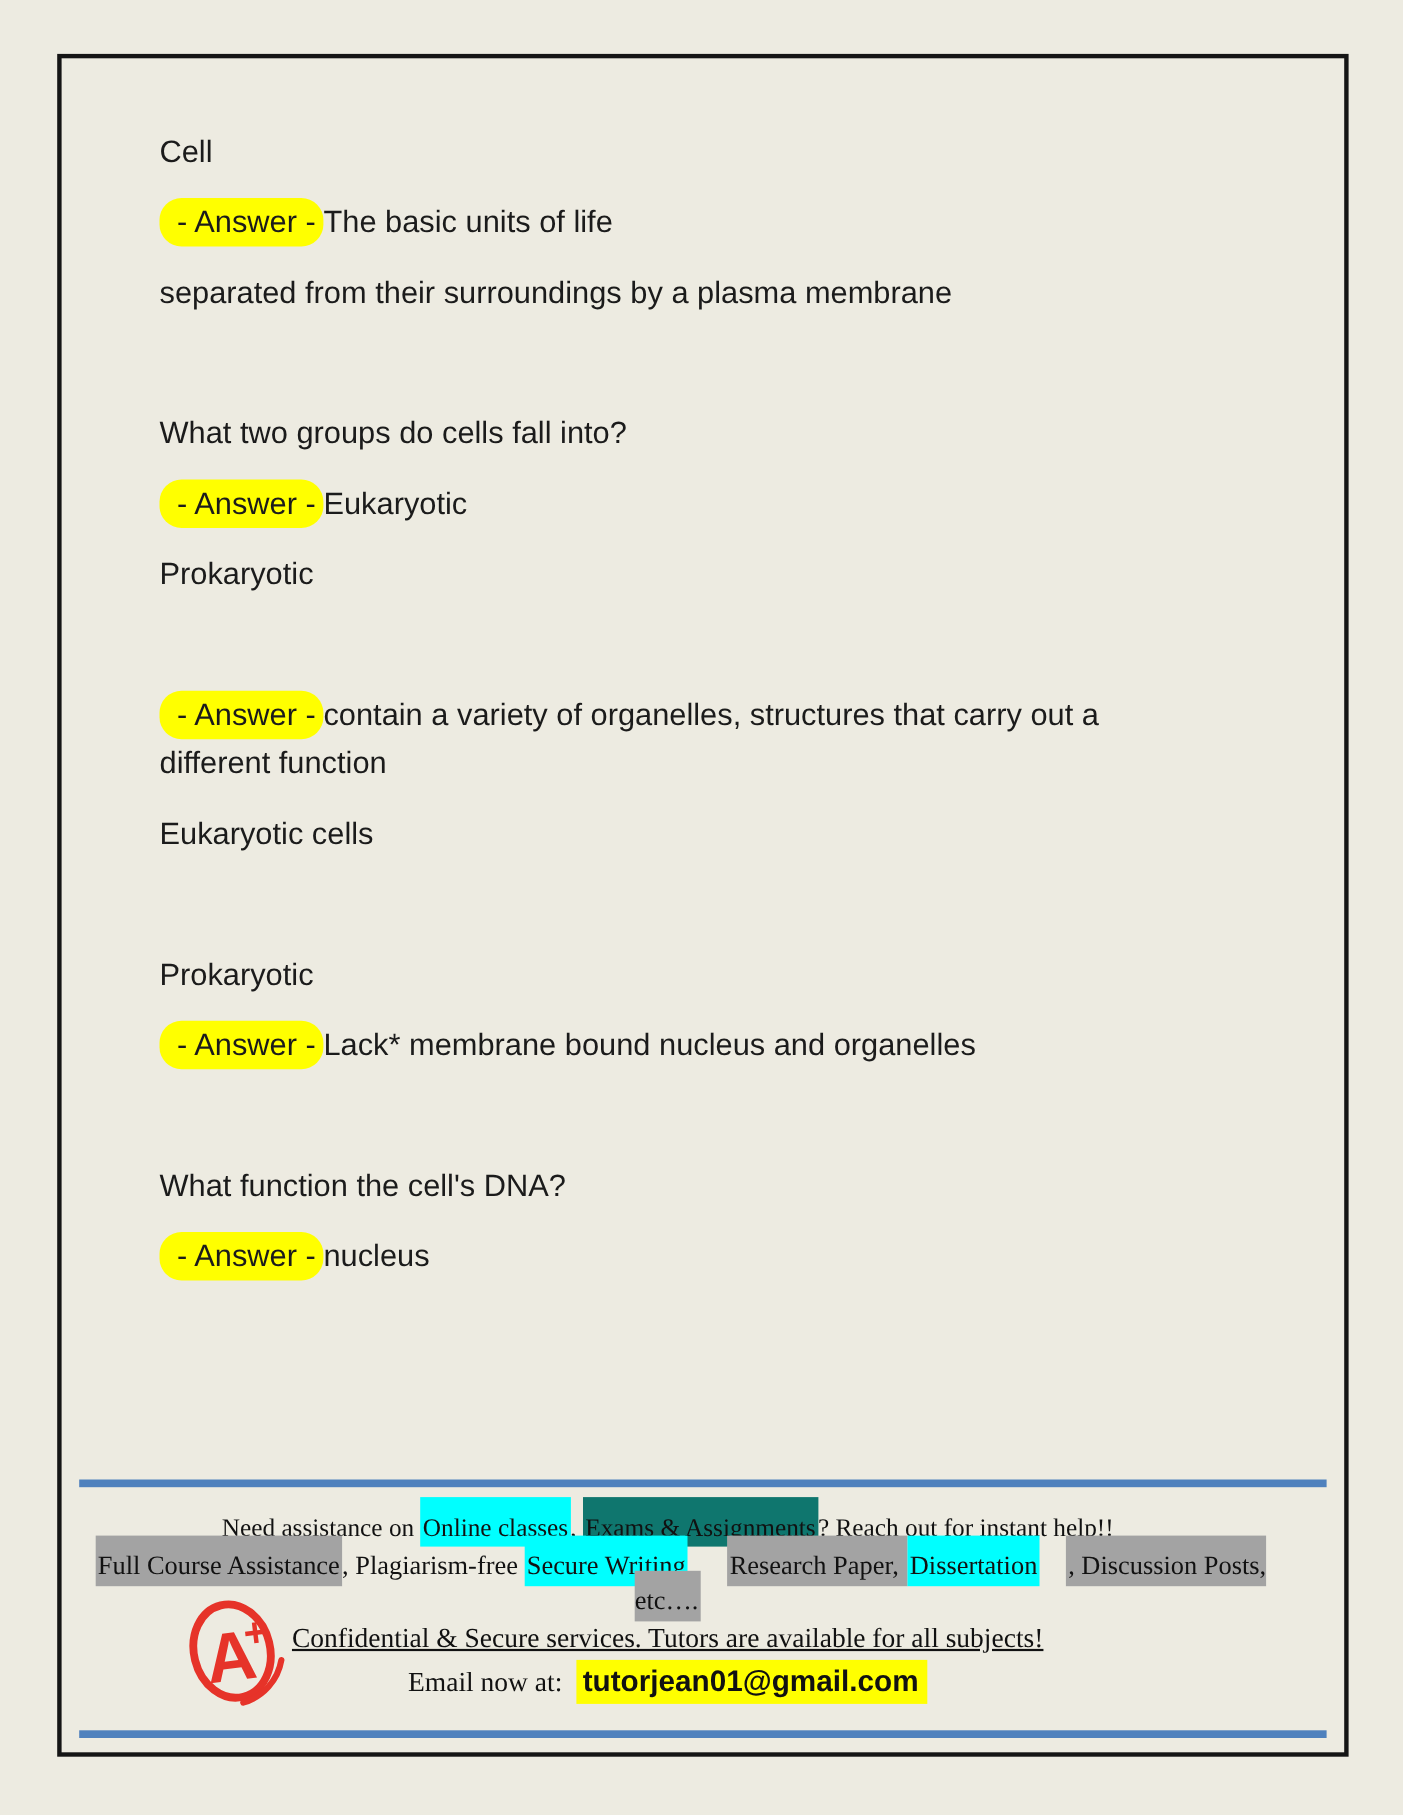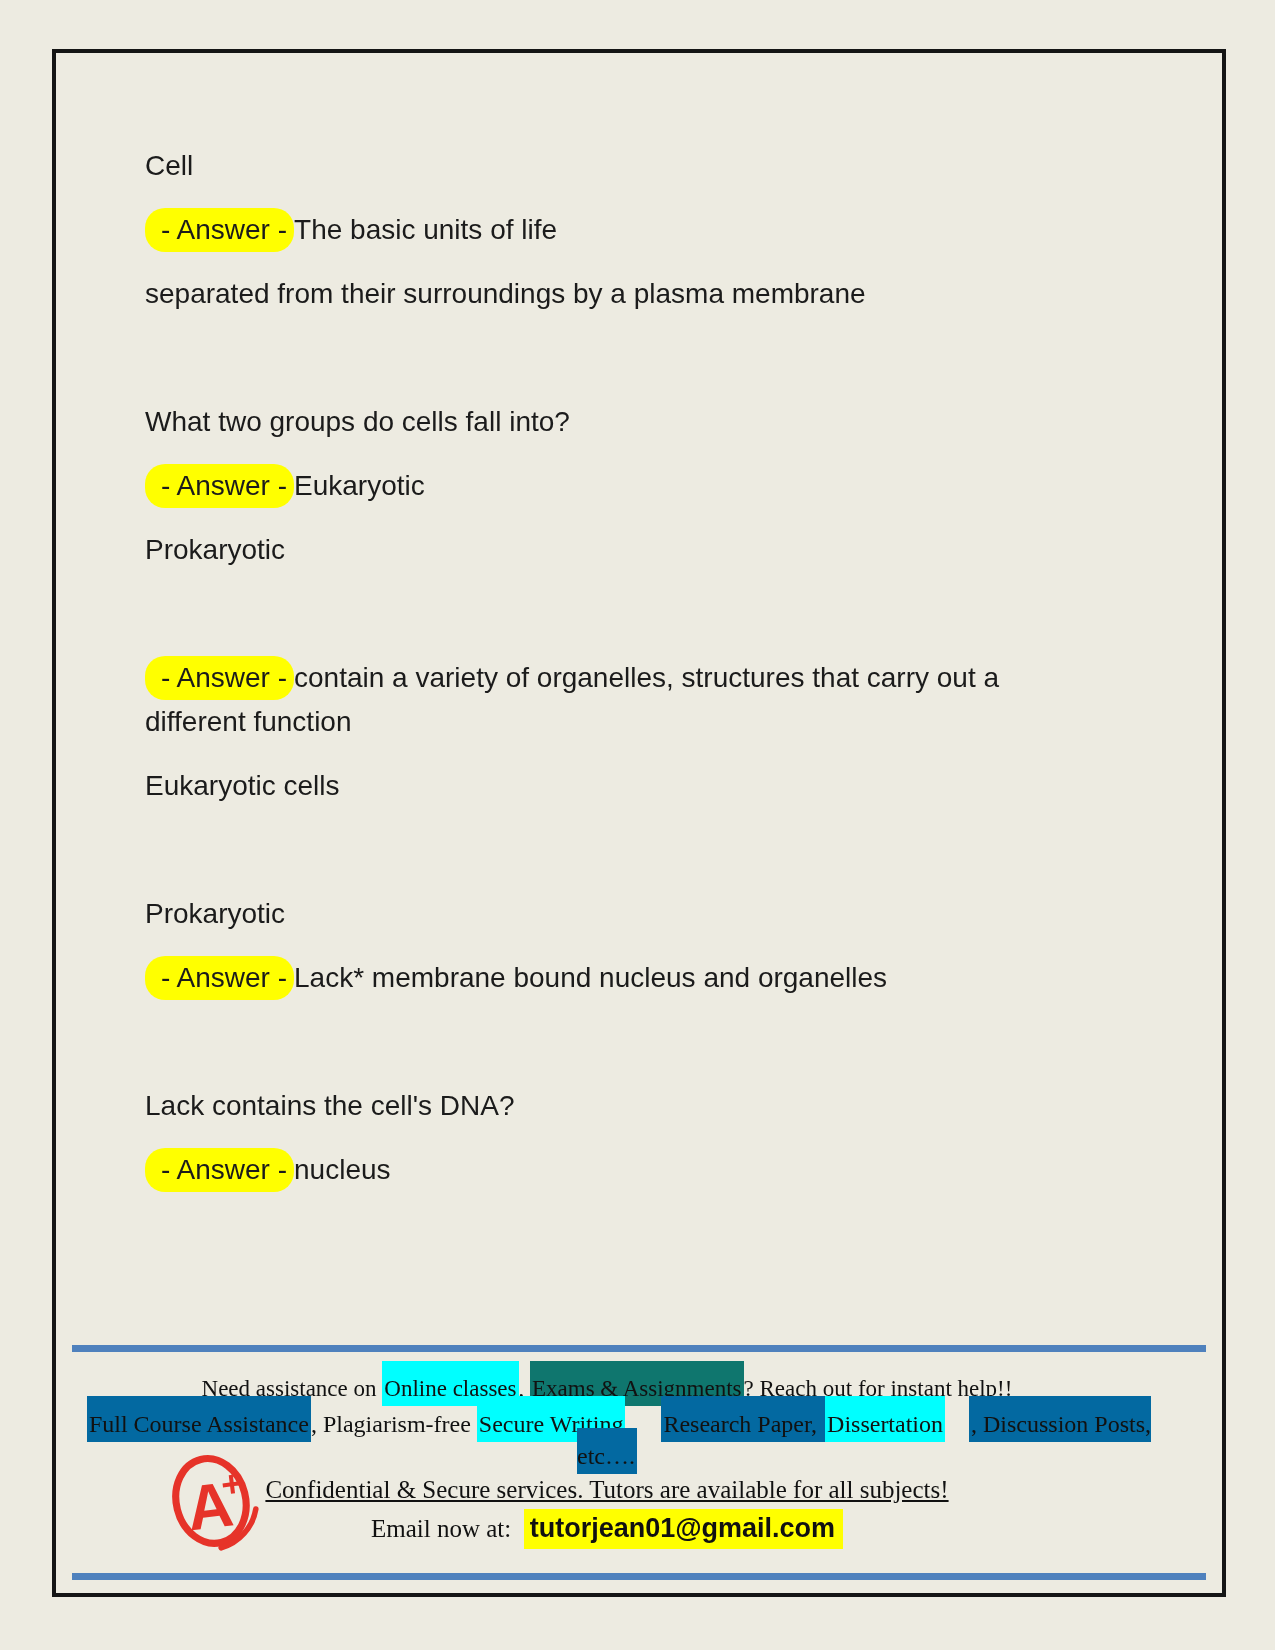--- a/index.html
+++ b/index.html
@@ -15,38 +15,38 @@
   .border-frame {
     position: absolute;
     left: 52px; top: 49px;
     width: 1174px; height: 1548px;
     box-sizing: border-box;
     border: 4px solid #151515;
   }
   .content {
     position: absolute;
     left: 145px;
-    top: 144px;
+    top: 116px;
     width: 1000px;
   }
   p.doc {
     margin: 0 0 20px 0;
     font-size: 28px;
     line-height: 44px;
     font-family: "Liberation Sans", sans-serif;
     color: #1b1b1b;
   }
   .spacer { height: 64px; }
   .hl-y {
     background: #ffff00;
     padding: 6px 7px 7px 16px;
     border-radius: 20px;
   }
   .fhl { padding: 15px 2px 5px 2px; }
-  .fhl-y { background: #0369a1; margin-left: 24px; }
+  .fhl-y { background: #a3a3a3; margin-left: 24px; }
   .fhl-c { background: #00ffff; }
   .fhl-g { background: #0f766e; }
   .rule {
     position: absolute;
     left: 72px;
     width: 1134px;
     height: 7px;
     background: #4f81bd;
   }
   .rule-top { top: 1345px; }
@@ -100,21 +100,21 @@
   <p class="doc"><span class="hl-y">- Answer -</span><span>contain a variety of organelles, structures that carry out a</span><br><span>different function</span></p>
   <p class="doc">Eukaryotic cells</p>
 
   <div class="spacer"></div>
 
   <p class="doc">Prokaryotic</p>
   <p class="doc"><span class="hl-y">- Answer -</span><span>Lack* membrane bound nucleus and organelles</span></p>
 
   <div class="spacer"></div>
 
-  <p class="doc">Lack contains the cell's DNA?</p>
+  <p class="doc">What function the cell's DNA?</p>
   <p class="doc"><span class="hl-y">- Answer -</span><span>nucleus</span></p>
 </div>
 
 <div class="rule rule-top"></div>
 
 <div class="f-line f-line1"><span>Need assistance on </span><span class="fhl fhl-c">Online classes</span><span>, </span><span class="fhl fhl-g">Exams &amp; Assignments</span><span>? Reach out for instant help!!</span></div>
 
 <div class="f-line f-line2"><span class="fhl fhl-y">Full Course Assistance</span><span>, Plagiarism-free </span><span class="fhl fhl-c">Secure Writing</span><span>, </span><span class="fhl fhl-y">Research Paper, </span><span class="fhl fhl-c">Dissertation</span><span class="fhl fhl-y">, Discussion Posts, etc….</span></div>
 
 <svg class="logo" viewBox="0 0 100 104" xmlns="http://www.w3.org/2000/svg">

